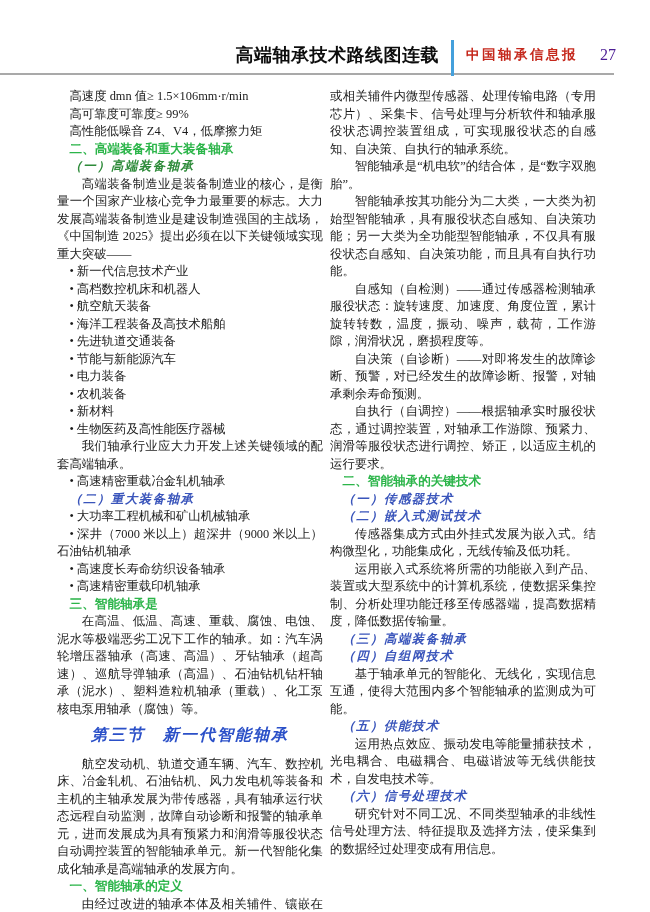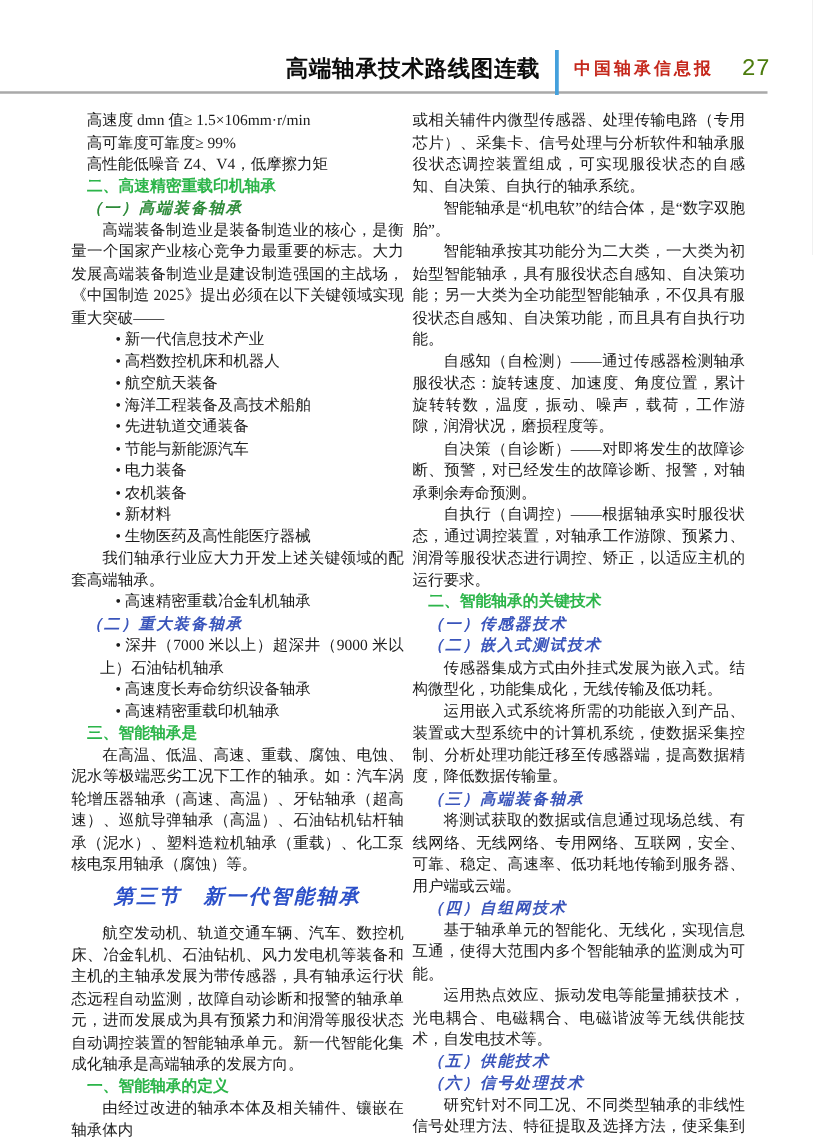--- a/index.html
+++ b/index.html
@@ -14,33 +14,33 @@
   .header-row { position:absolute; right:34px; top:0; height:30px; display:flex; align-items:center; }
   .series-title {
     font-family:"Liberation Sans", sans-serif; font-weight:bold;
     font-size:18px; color:#0d0d0d; letter-spacing:0.5px;margin-left:24px;
   }
   .blue-bar { width:3px; height:36px; background:var(--accent-blue); margin:0 12px 0 12px; position:relative; top:3px; }
   .masthead {
     color:var(--masthead-red); font-weight:bold;
     font-size:13.5px; letter-spacing:2.5px;
   }
-  .page-num { margin-left:22px; font-size:19px; color:#4d7c0f;font-family:Liberation Mono, monospace; }
+  .page-num { margin-left:22px; font-size:16px; color:#4c1d95; }
   
   .col {
     position:absolute; top:88px; width:266px;
     font-size:12.4px; line-height:17.5px; text-align:justify;
   }
   #col-left  { left:57px; }
   #col-right { left:330px; }
   .blk { margin:0; }
   .para      { text-indent:2em; }
   .para-cont { text-indent:0; }
   .spec      { padding-left:1em; }
-  .bullet    { text-indent:1em;margin-left:23px; }
+  .bullet    { text-indent:1em; }
   .h-green {
     color:var(--heading-green);
     font-family:"Liberation Sans", sans-serif; font-weight:bold;
     padding-left:1em; font-size:12.6px;
   }
   .sub-green {
     color:var(--subheading-green); font-style:italic; font-weight:bold;
     padding-left:1em; letter-spacing:1.5px;
   }
   .sub-blue {
@@ -63,36 +63,37 @@
       <span class="series-title">高端轴承技术路线图连载</span>
       <span class="blue-bar"></span>
       <span class="masthead">中国轴承信息报</span>
       <span class="page-num">27</span>
     </div>
   </div>
   <div class="col" id="col-left">
       <div class="blk spec">高速度 dmn 值≥ 1.5×106mm·r/min</div>
       <div class="blk spec">高可靠度可靠度≥ 99%</div>
       <div class="blk spec">高性能低噪音 Z4、V4，低摩擦力矩</div>
-      <div class="blk h-green">二、高速精密重载印机轴承</div>
+      <div class="blk h-green">二、高端装备和重大装备轴承</div>
       <div class="blk sub-green">（一）高端装备轴承</div>
       <div class="blk para">高端装备制造业是装备制造业的核心，是衡量一个国家产业核心竞争力最重要的标志。大力发展高端装备制造业是建设制造强国的主战场，《中国制造 2025》提出必须在以下关键领域实现重大突破——</div>
       <div class="blk bullet">• 新一代信息技术产业</div>
       <div class="blk bullet">• 高档数控机床和机器人</div>
       <div class="blk bullet">• 航空航天装备</div>
       <div class="blk bullet">• 海洋工程装备及高技术船舶</div>
       <div class="blk bullet">• 先进轨道交通装备</div>
       <div class="blk bullet">• 节能与新能源汽车</div>
       <div class="blk bullet">• 电力装备</div>
       <div class="blk bullet">• 农机装备</div>
       <div class="blk bullet">• 新材料</div>
       <div class="blk bullet">• 生物医药及高性能医疗器械</div>
       <div class="blk para">我们轴承行业应大力开发上述关键领域的配套高端轴承。</div>
       <div class="blk bullet">• 高速精密重载冶金轧机轴承</div>
       <div class="blk sub-blue">（二）重大装备轴承</div>
+      <div class="blk bullet">• 大功率工程机械和矿山机械轴承</div>
       <div class="blk bullet">• 深井（7000 米以上）超深井（9000 米以上）石油钻机轴承</div>
       <div class="blk bullet">• 高速度长寿命纺织设备轴承</div>
       <div class="blk bullet">• 高速精密重载印机轴承</div>
       <div class="blk h-green">三、智能轴承是</div>
       <div class="blk para">在高温、低温、高速、重载、腐蚀、电蚀、泥水等极端恶劣工况下工作的轴承。如：汽车涡轮增压器轴承（高速、高温）、牙钻轴承（超高速）、巡航导弹轴承（高温）、石油钻机钻杆轴承（泥水）、塑料造粒机轴承（重载）、化工泵核电泵用轴承（腐蚀）等。</div>
       <div class="blk section-title">第三节　新一代智能轴承</div>
       <div class="blk para">航空发动机、轨道交通车辆、汽车、数控机床、冶金轧机、石油钻机、风力发电机等装备和主机的主轴承发展为带传感器，具有轴承运行状态远程自动监测，故障自动诊断和报警的轴承单元，进而发展成为具有预紧力和润滑等服役状态自动调控装置的智能轴承单元。新一代智能化集成化轴承是高端轴承的发展方向。</div>
       <div class="blk h-green">一、智能轴承的定义</div>
       <div class="blk para">由经过改进的轴承本体及相关辅件、镶嵌在轴承体内</div>
     </div>
@@ -102,21 +103,20 @@
       <div class="blk para">智能轴承按其功能分为二大类，一大类为初始型智能轴承，具有服役状态自感知、自决策功能；另一大类为全功能型智能轴承，不仅具有服役状态自感知、自决策功能，而且具有自执行功能。</div>
       <div class="blk para">自感知（自检测）——通过传感器检测轴承服役状态：旋转速度、加速度、角度位置，累计旋转转数，温度，振动、噪声，载荷，工作游隙，润滑状况，磨损程度等。</div>
       <div class="blk para">自决策（自诊断）——对即将发生的故障诊断、预警，对已经发生的故障诊断、报警，对轴承剩余寿命预测。</div>
       <div class="blk para">自执行（自调控）——根据轴承实时服役状态，通过调控装置，对轴承工作游隙、预紧力、润滑等服役状态进行调控、矫正，以适应主机的运行要求。</div>
       <div class="blk h-green">二、智能轴承的关键技术</div>
       <div class="blk sub-blue">（一）传感器技术</div>
       <div class="blk sub-blue">（二）嵌入式测试技术</div>
       <div class="blk para">传感器集成方式由外挂式发展为嵌入式。结构微型化，功能集成化，无线传输及低功耗。</div>
       <div class="blk para">运用嵌入式系统将所需的功能嵌入到产品、装置或大型系统中的计算机系统，使数据采集控制、分析处理功能迁移至传感器端，提高数据精度，降低数据传输量。</div>
       <div class="blk sub-blue">（三）高端装备轴承</div>
-      <div class="blk para">将测试获取的数据或信息通过现场总线、有线网络、无线网络、专用网络、互联网，安全、可靠、稳定、高速率、低功耗地传输到服务器、用户端或云端。</div>
       <div class="blk sub-blue">（四）自组网技术</div>
       <div class="blk para">基于轴承单元的智能化、无线化，实现信息互通，使得大范围内多个智能轴承的监测成为可能。</div>
+      <div class="blk sub-blue">（五）供能技术</div>
       <div class="blk para">运用热点效应、振动发电等能量捕获技术，光电耦合、电磁耦合、电磁谐波等无线供能技术，自发电技术等。</div>
-      <div class="blk sub-blue">（五）供能技术</div>
       <div class="blk sub-blue">（六）信号处理技术</div>
       <div class="blk para">研究针对不同工况、不同类型轴承的非线性信号处理方法、特征提取及选择方法，使采集到的数据经过处理变成有用信息。</div>
     </div>
 </div>
 
 </body></html>

